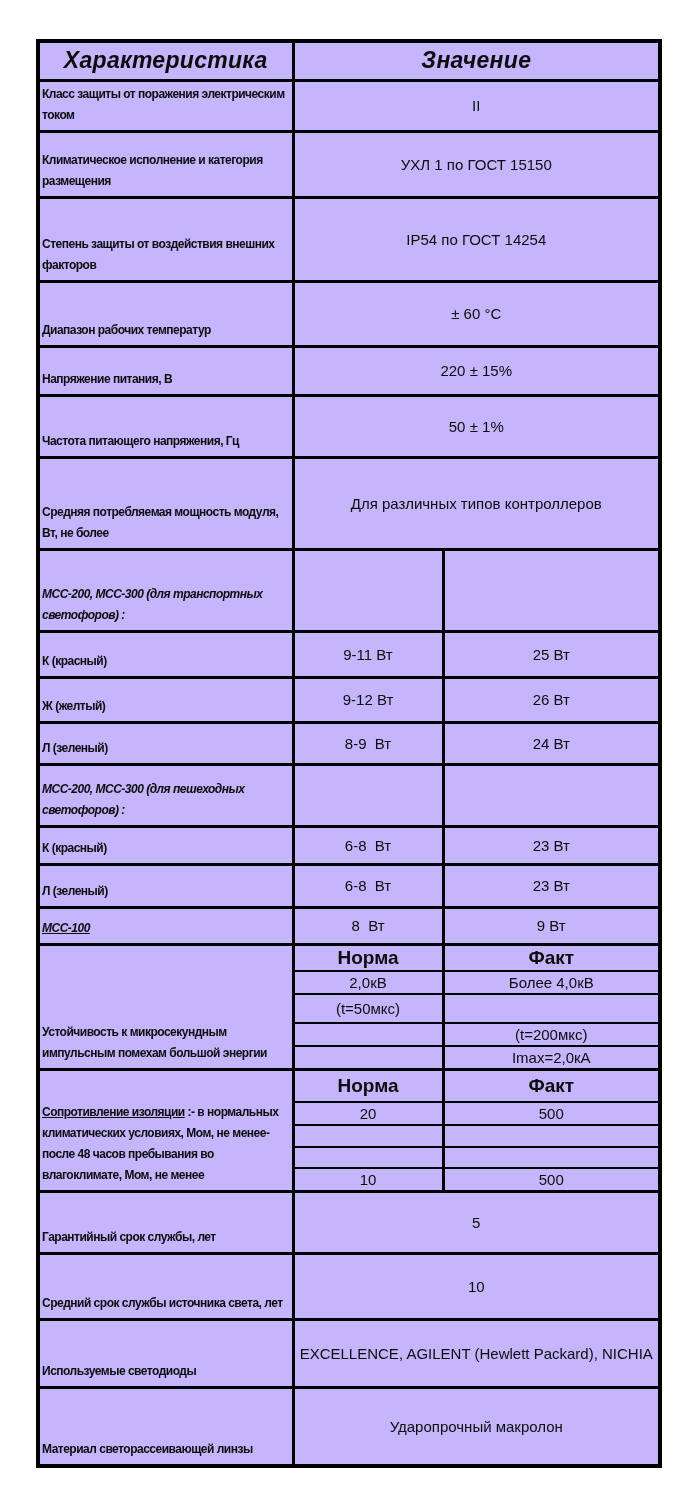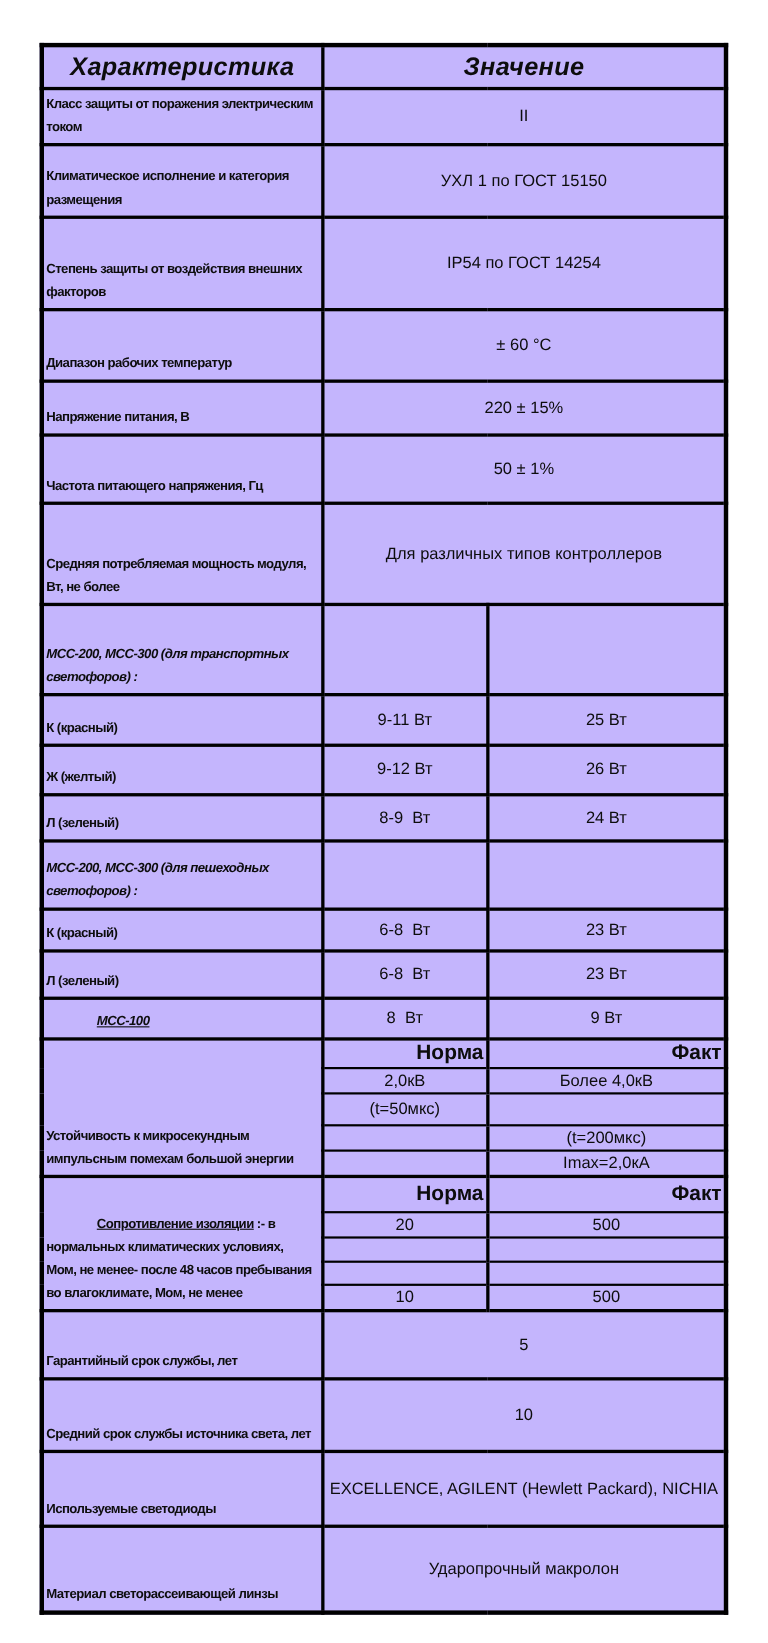--- a/index.html
+++ b/index.html
@@ -44,30 +44,30 @@
   td.lbl {
     vertical-align: bottom;
     text-align: left;
     font-weight: bold;
     font-size: 12px;
     line-height: 21px;
     letter-spacing: -0.5px;
     padding: 2px 4px 4px 2px;
   }
   td.lbl.it { font-style: italic; }
-  .ul { text-decoration: underline; margin-left: 46px; }
+  .ul { text-decoration: underline; }
   td.val {
     text-align: center;
     vertical-align: middle;
     font-size: 15px;
     line-height: 19px;
     padding: 1px 2px;
   }
   td.valb {
-    text-align: right;
+    text-align: center;
     vertical-align: middle;
     font-size: 19px;
     font-weight: bold;
     padding: 1px 2px;
   }
   td.sub {
     border-top-width: 2px;
     border-bottom-width: 2px;
   }
   td.subh {

